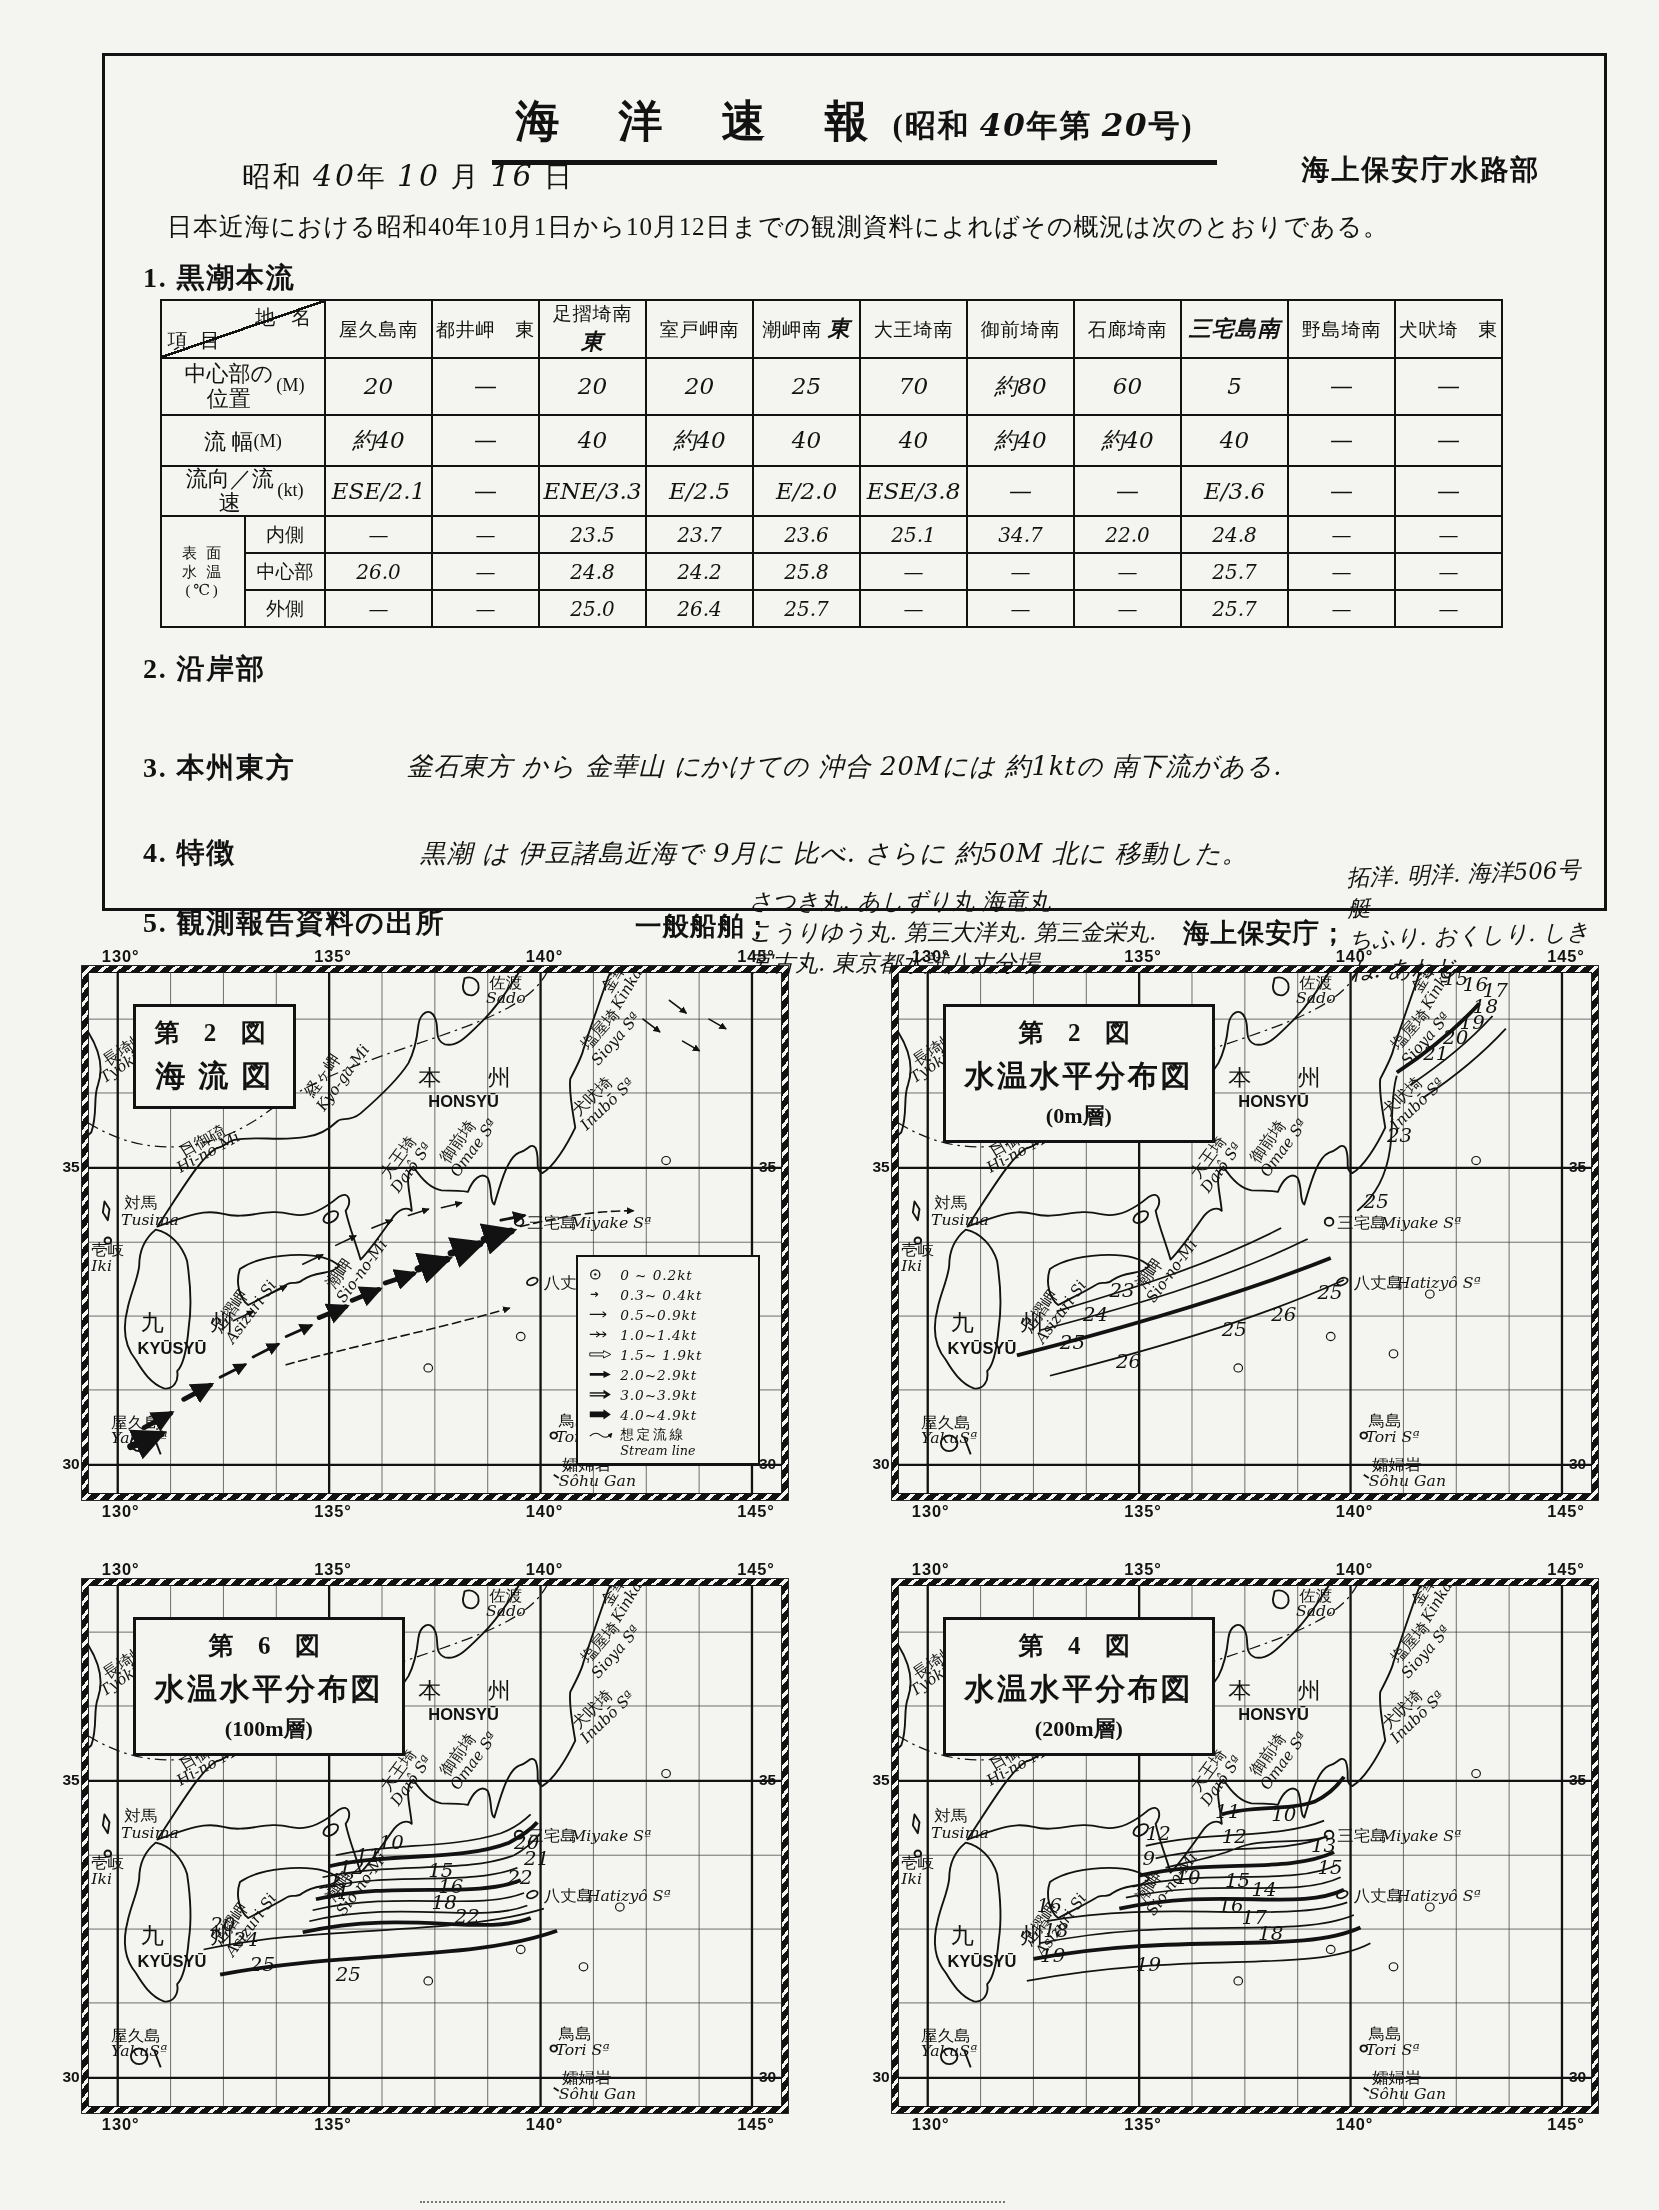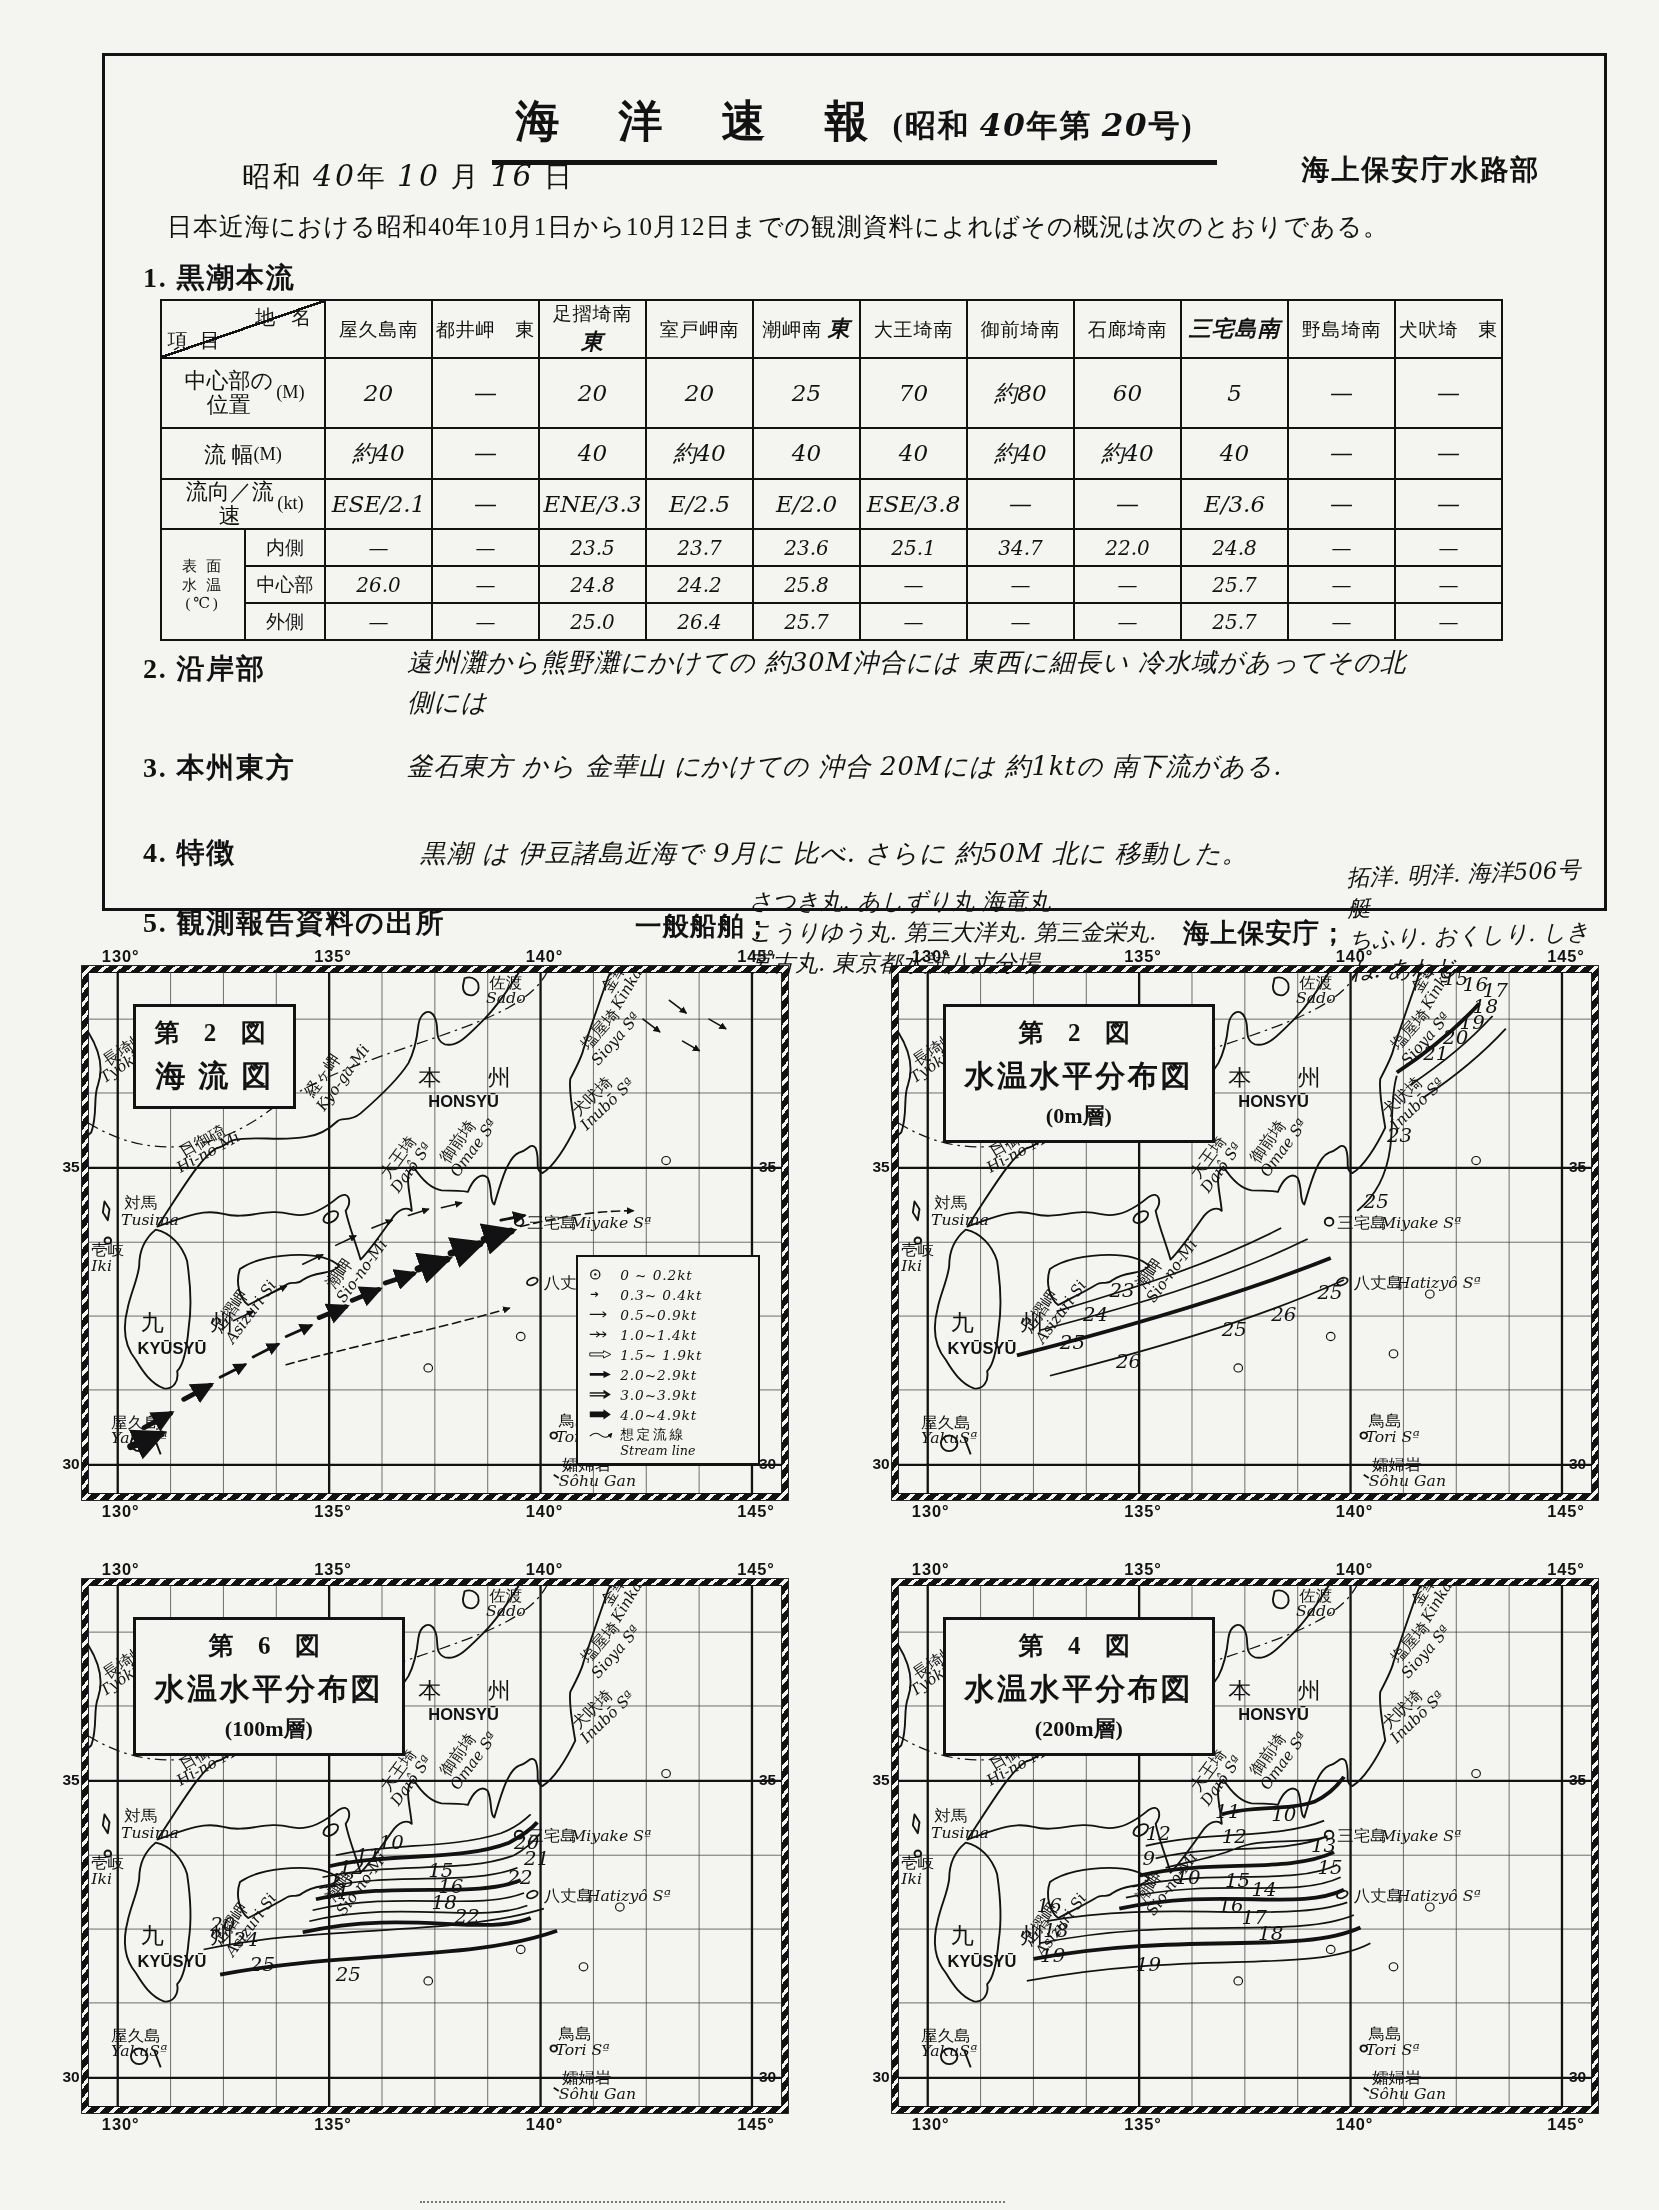--- a/index.html
+++ b/index.html
@@ -29,21 +29,21 @@
   .ktable td{font-size:22px;}
   .ktable .corner{position:relative;background:
       linear-gradient(to bottom right,transparent 48.8%,#121212 48.8%,#121212 51.2%,transparent 51.2%); margin-top: 28px;}
   .c-top{position:absolute;top:2.7px;right:7.3px;font-size:20px;letter-spacing:5.5px;}
   .c-bot{position:absolute;bottom:2.7px;left:5.5px;font-size:20px;letter-spacing:3.7px;}
   .rl{font-size:20px;}
   .rl .rl-t{display:inline-block;max-width:95px;line-height:1.1;vertical-align:middle;}
   .rl-u{font-size:18.3px;}
   .hdr .hand{font-size:22px;font-weight:bold;}
   .vcell .hand{font-size:23px;}
-  .r0{height:70px}.r1{height:51px}.r2{height:49px}
+  .r0{height:57px}.r1{height:51px}.r2{height:49px}
   .trow{height:37px}
   .trow td{font-size:20px}
   .temp-main div{font-size:15px;line-height:1.25;letter-spacing:2.7px;}
   .sub{font-size:19px !important;}
   tr.dashed td.v,tr.dashed td.sub{border-top:1.8px dashed #121212;}
   
   .sec2-h{top:594px;left:38px}
   .sec3-h{top:693px;left:38px}
   .sec4-h{top:778px;left:38px}
   .sec5-h{top:848px;left:38px}
@@ -319,21 +319,20 @@
       <td class="v"><span class="hand">—</span></td>
       <td class="v"><span class="hand">25.7</span></td>
       <td class="v"><span class="hand">—</span></td>
       <td class="v"><span class="hand">—</span></td>
     </tr>
   </tbody>
     </table>
 
   <div class="sec-h sec2-h">2. 沿岸部</div>
   <div class="hw-block hand hw2">
-    <div>遠州灘から熊野灘にかけての 約30M沖合には 東西に細長い 冷水域があってその北側には</div>
   </div>
   <div class="sec-h sec3-h">3. 本州東方</div>
   <div class="hw-block hand hw3">釜石東方 から 金華山 にかけての 沖合 20Mには 約1ktの 南下流がある.</div>
   <div class="sec-h sec4-h">4. 特徴</div>
   <div class="hw-block hand hw4">黒潮 は 伊豆諸島近海で 9月に 比べ. さらに 約50M 北に 移動した。</div>
   <div class="sec-h sec5-h">5. 観測報告資料の出所</div>
   <div class="s5-label s5-gen">一般船舶；</div>
   <div class="s5-ships hand ships-gen">
     <div>さつき丸.  あしずり丸   海竜丸</div>
     <div>こうりゆう丸. 第三大洋丸. 第三金栄丸.</div>

